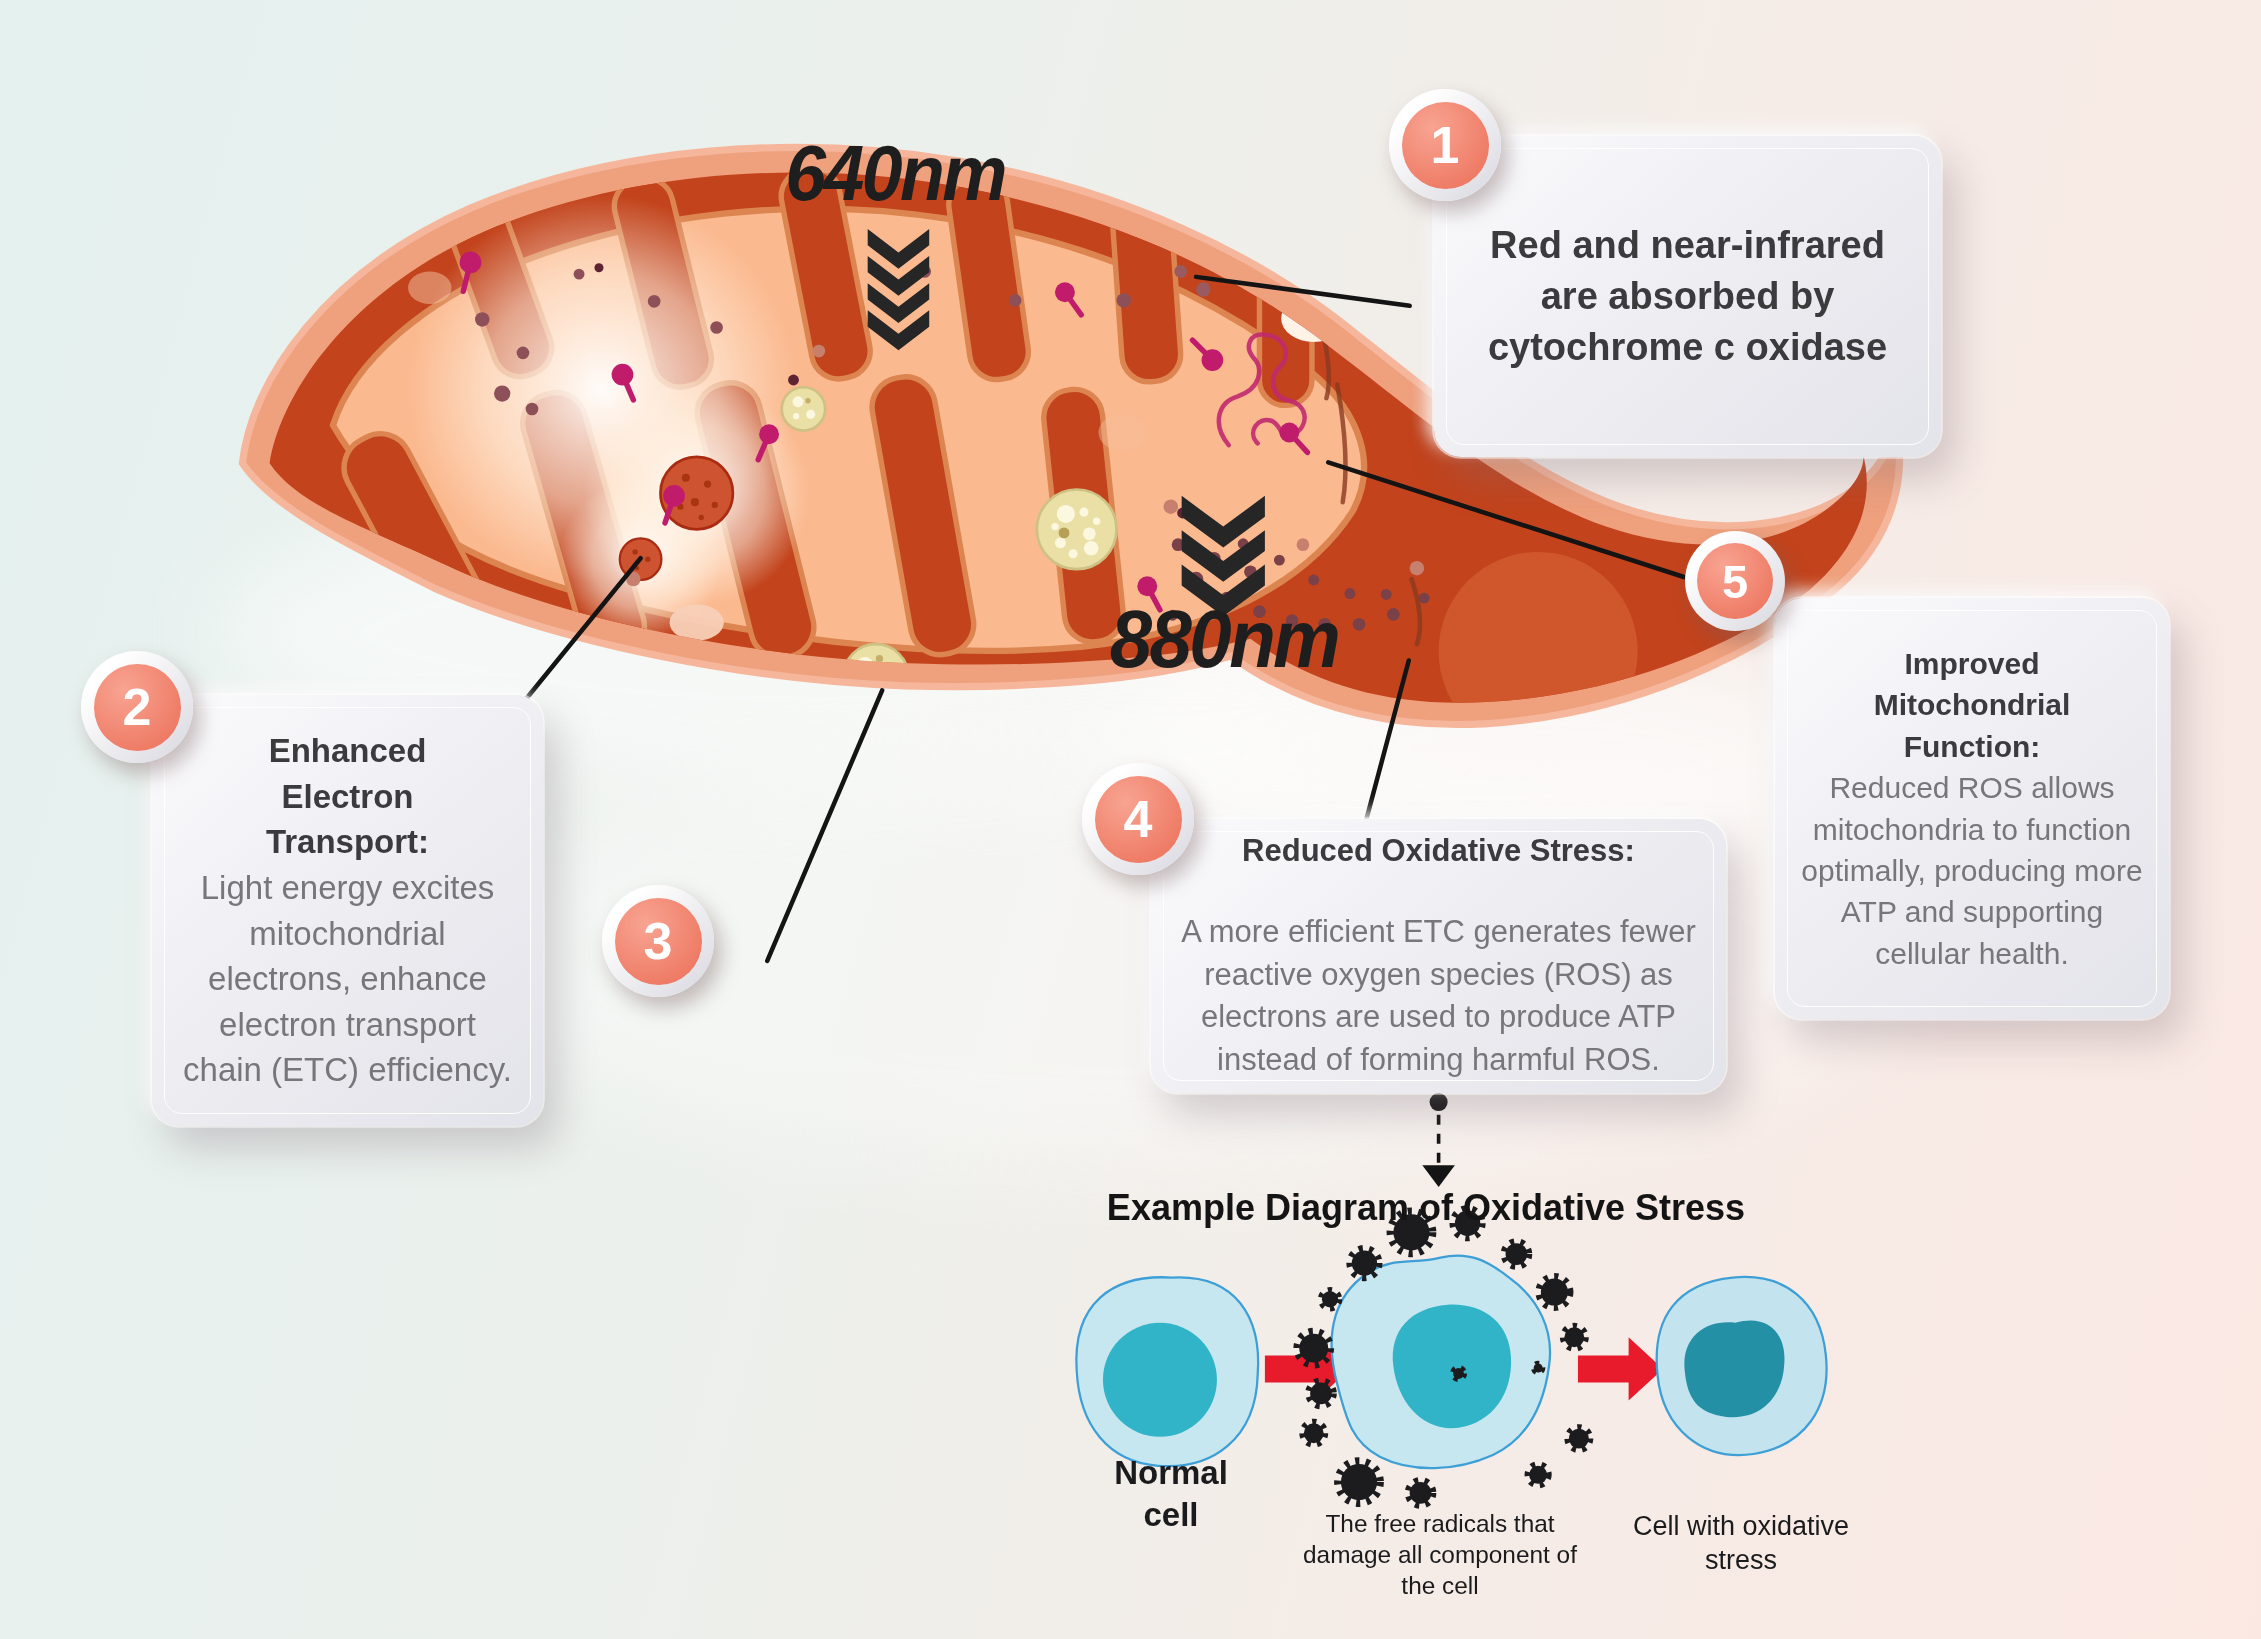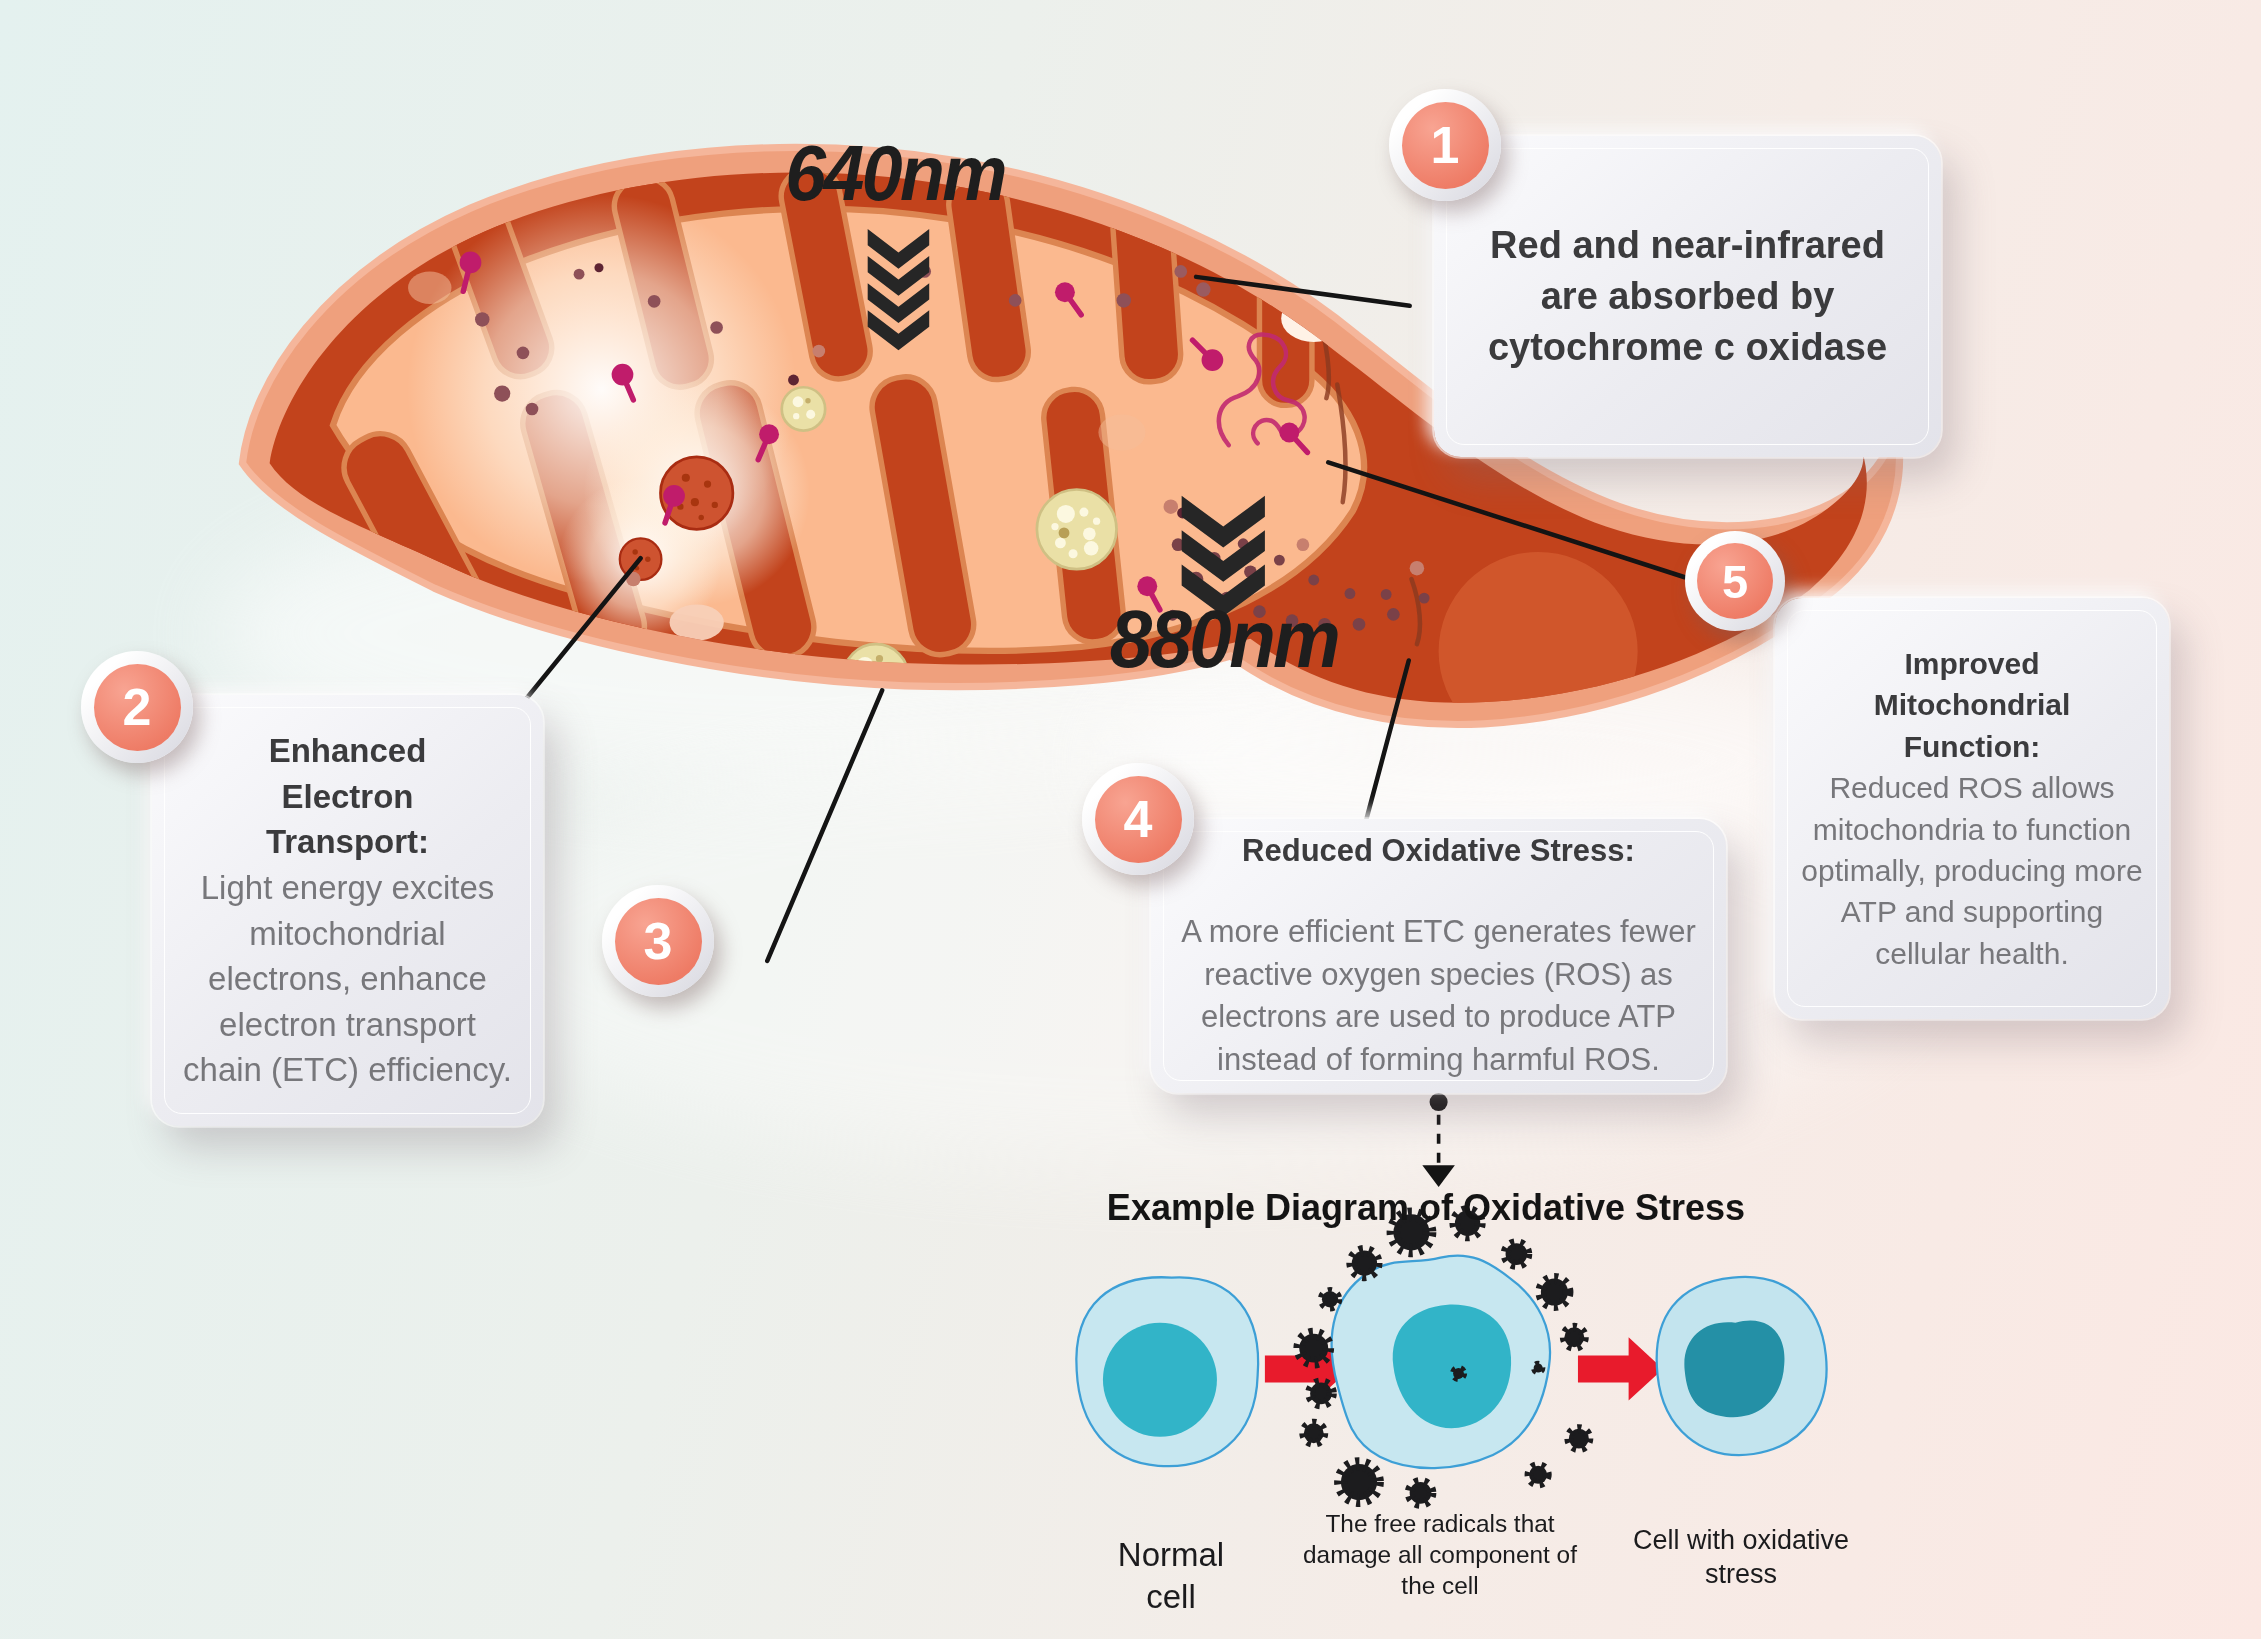--- a/index.html
+++ b/index.html
@@ -330,18 +330,18 @@
   </div>
   <div class="badge" style="left:1082px;top:763px;width:112px;height:112px;">
     <div class="badge-inner" style="width:87px;height:87px;font-size:52px;">4</div>
   </div>
   <div class="badge" style="left:1685px;top:531px;width:100px;height:100px;">
     <div class="badge-inner" style="width:76px;height:76px;font-size:47px;">5</div>
   </div>
 
   <div class="section-title" style="left:1426px;top:1190px;font-size:36px;">Example Diagram of Oxidative Stress</div>
 
-  <div class="cell-label" style="left:1171px;top:1534px;width:163px;font-size:33px;">Normal cell</div>
+  <div class="cell-label" style="left:1171px;top:1452px;width:163px;font-size:33px;font-weight:bold;">Normal cell</div>
   <div class="cell-label" style="left:1440px;top:1509px;width:299px;font-size:24.4px;">The free radicals that damage all component of the cell</div>
-  <div class="cell-label" style="left:1741px;top:1509px;width:271px;font-size:27px;margin-top:14px;">Cell with oxidative stress</div>
+  <div class="cell-label" style="left:1741px;top:1509px;width:271px;font-size:27px;">Cell with oxidative stress</div>
 
 </div>
 
 
 </body></html>

